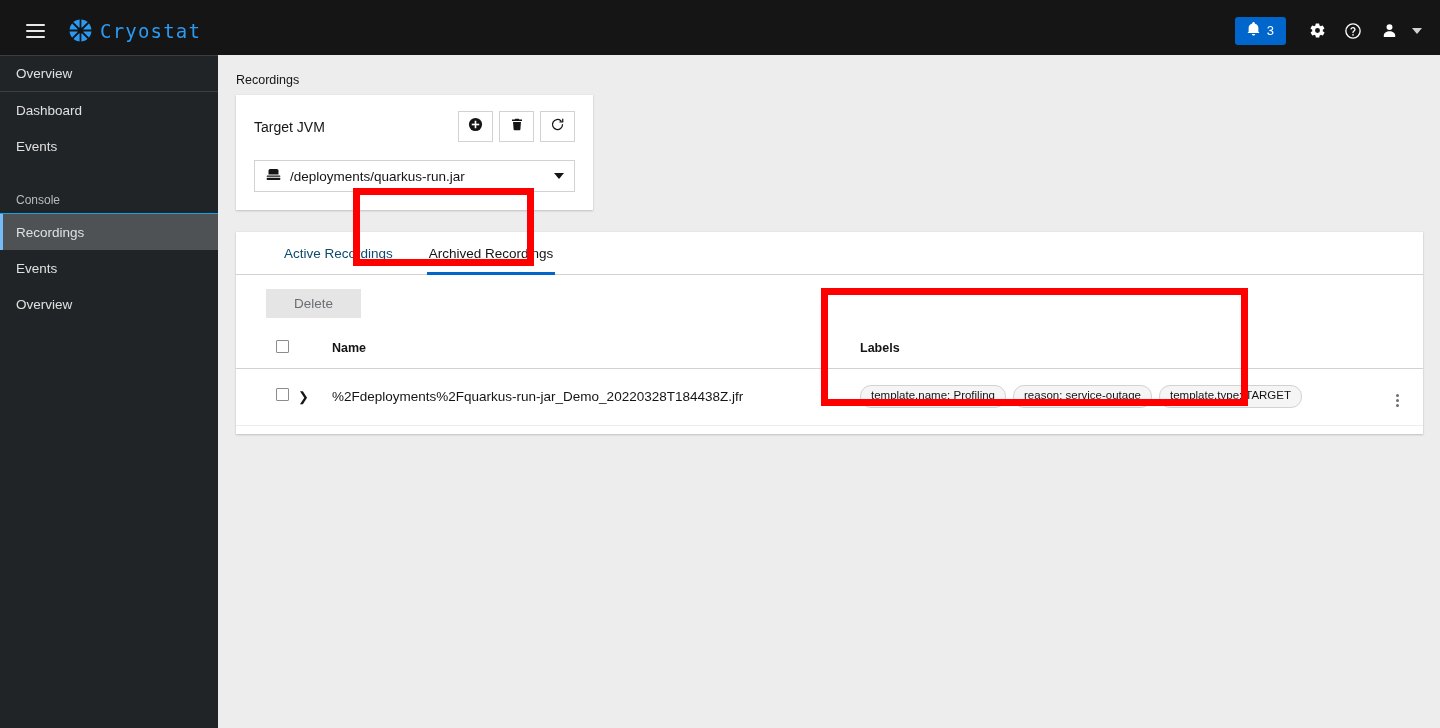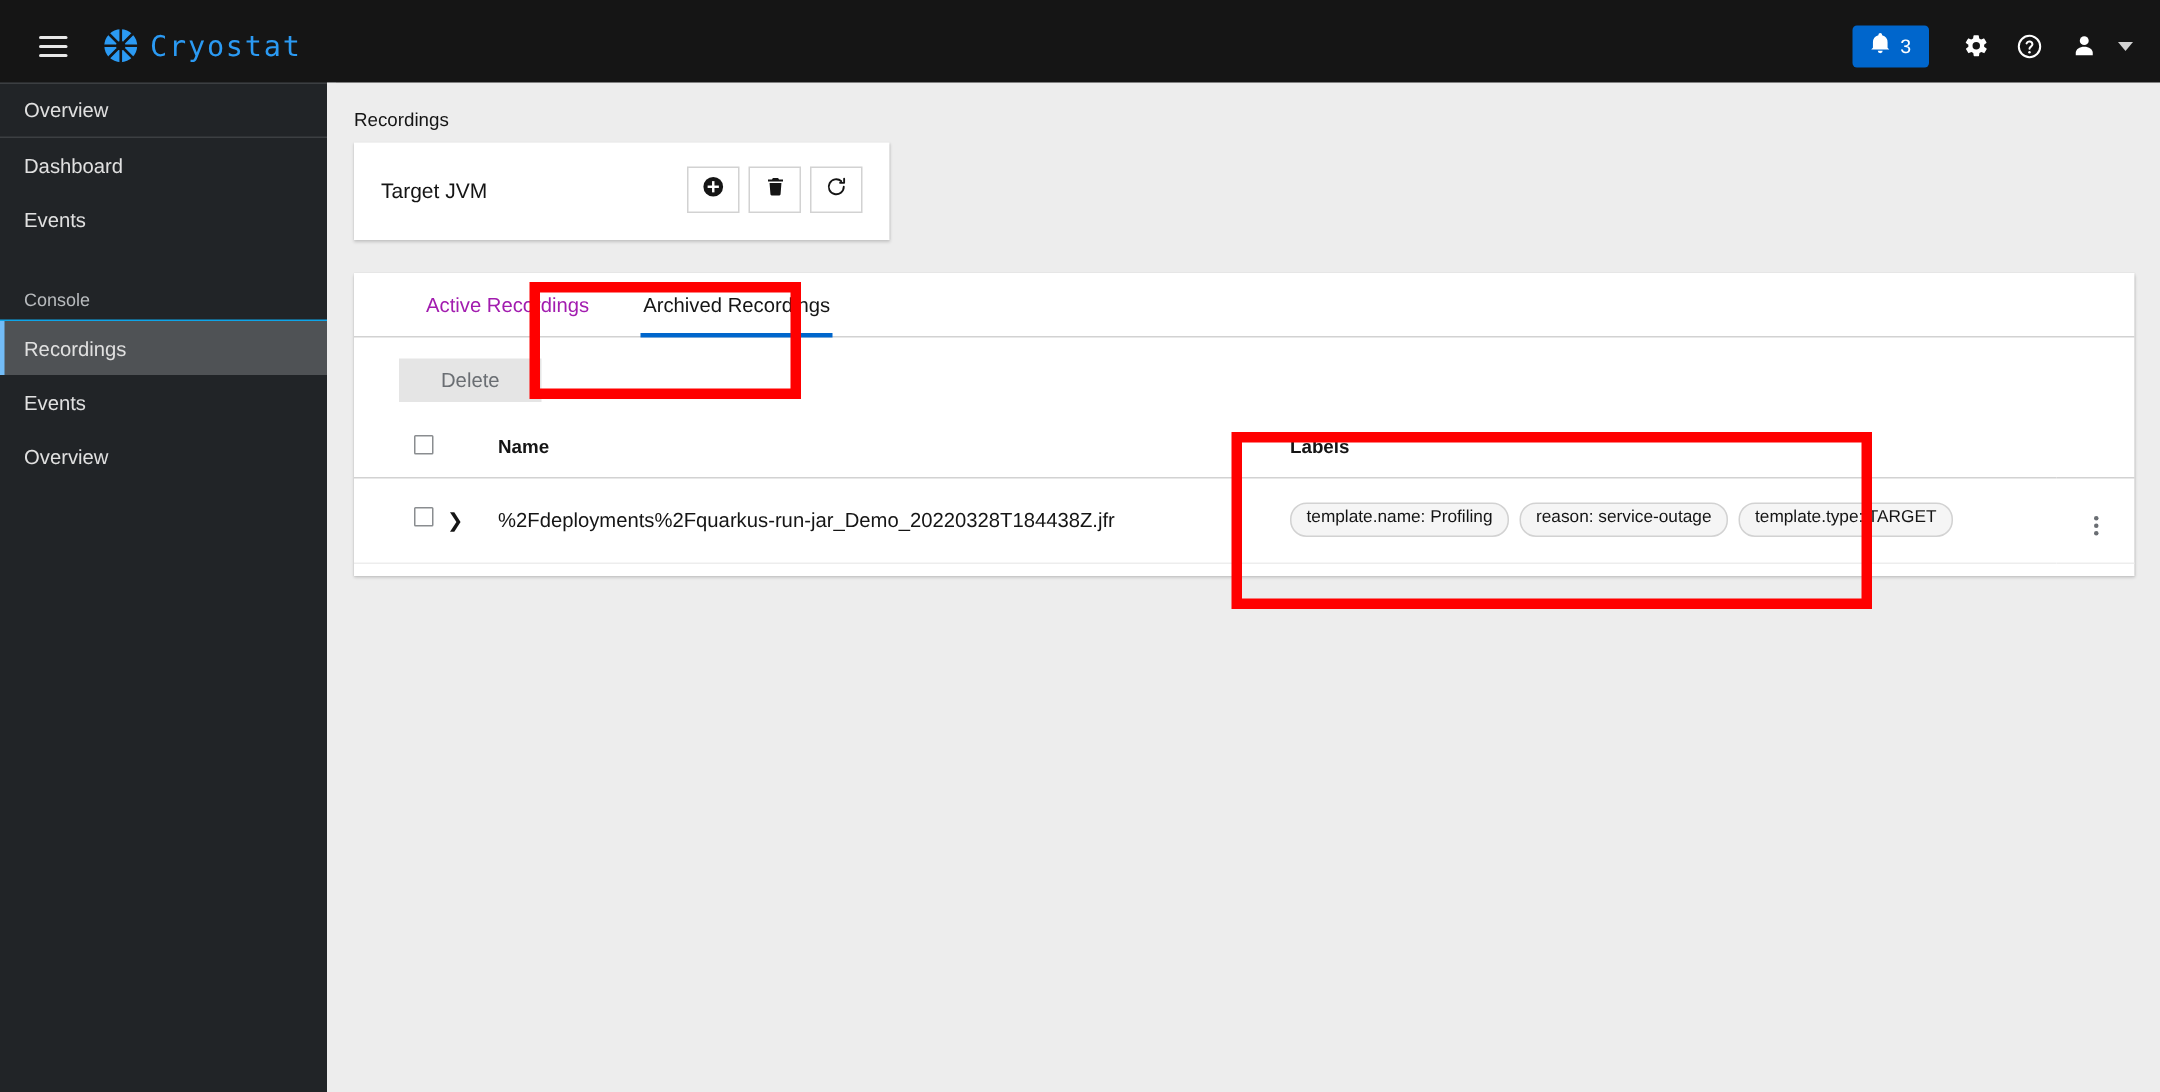--- a/index.html
+++ b/index.html
@@ -98,21 +98,21 @@
   .select-text { font-size: 13.5px; color: #151515; margin-left: 9px; }
   .select-caret {
     margin-left: auto; width: 0; height: 0;
     border-left: 5px solid transparent; border-right: 5px solid transparent;
     border-top: 6px solid #151515;
   }
 
   .card-table { margin-top: 22px; width: 1187px; padding-bottom: 8px; }
   .tabs { display: flex; padding-left: 30px; border-bottom: 1px solid #d2d2d2; }
   .tab {
-    padding: 14px 18px 13px 18px; font-size: 13.5px; color: #a21caf; cursor: pointer;
+    padding: 14px 18px 13px 18px; font-size: 13.5px; color: #0c4a6e; cursor: pointer;
     position: relative;
   }
   .tab.active { color: #151515; }
   .tab.active::after {
     content: ""; position: absolute; left: 16px; right: 16px; bottom: -1px;
     height: 3px; background: #0066cc;
   }
   .toolbar { padding: 14px 0 12px 30px; }
   .btn-disabled {
     background: #e5e5e5; color: #6a6e73; border: none;
@@ -281,20 +281,31 @@
             <span>
               <svg width="15" height="15" viewBox="0 0 24 24" fill="none" stroke="#151515" stroke-width="2" stroke-linecap="round">
                 <path d="M20 12a8 8 0 1 1-2.6-5.9"></path>
                 <path d="M20.4 3.4v4.4h-4.4" stroke-linejoin="round"></path>
               </svg>
             </span>
           </div>
         </div>
       </div>
 
+      <div class="select-box">
+        <span>
+          <svg width="15" height="13" viewBox="0 0 24 20" fill="#151515">
+            <path d="M4 3.5A2.5 2.5 0 0 1 6.5 1h11A2.5 2.5 0 0 1 20 3.5V10H4z"></path>
+            <rect x="1" y="11.5" width="22" height="2.2" rx="1.1"></rect>
+            <rect x="1" y="15" width="22" height="3.6" rx="1.5"></rect>
+          </svg>
+        </span>
+        <span class="select-text">/deployments/quarkus-run.jar</span>
+        <span class="select-caret"></span>
+      </div>
     </div>
 
     <div class="card card-table">
 
       <div class="tabs">
         <div class="tab">
           <span>Active Recordings</span>
         </div>
         <div class="tab active">
           <span>Archived Recordings</span>

